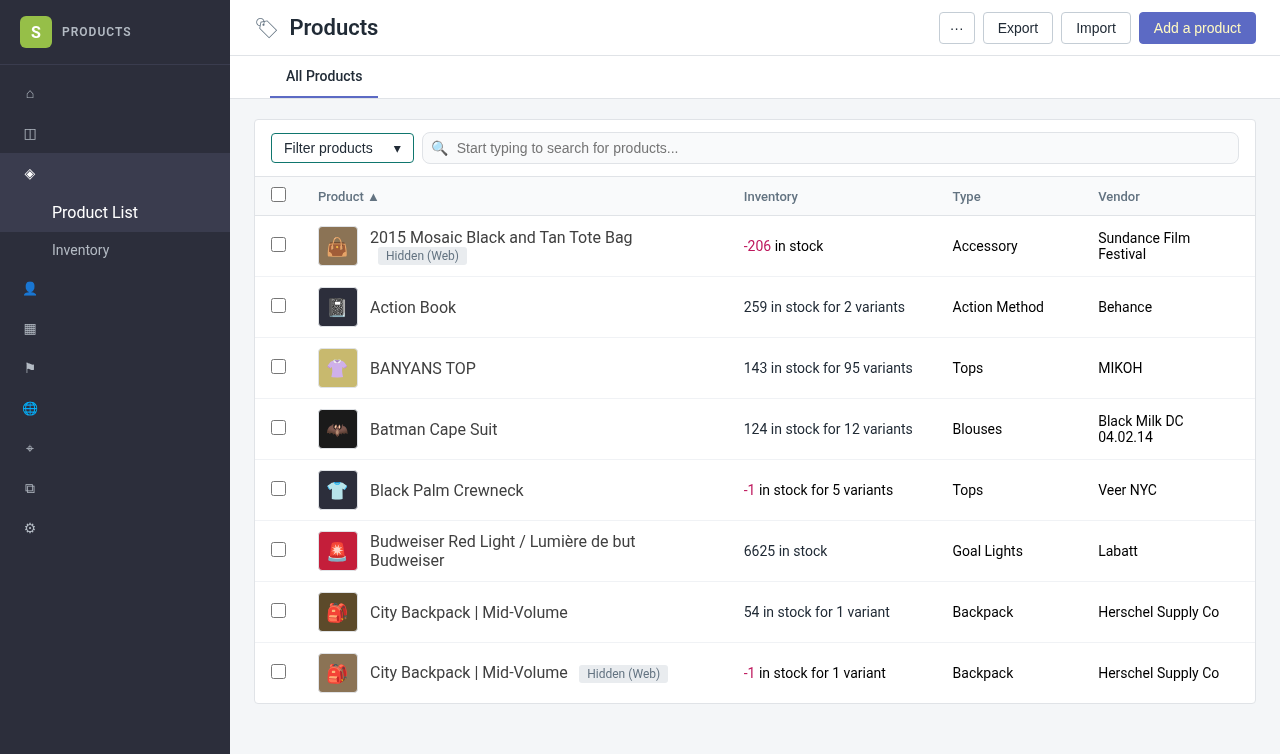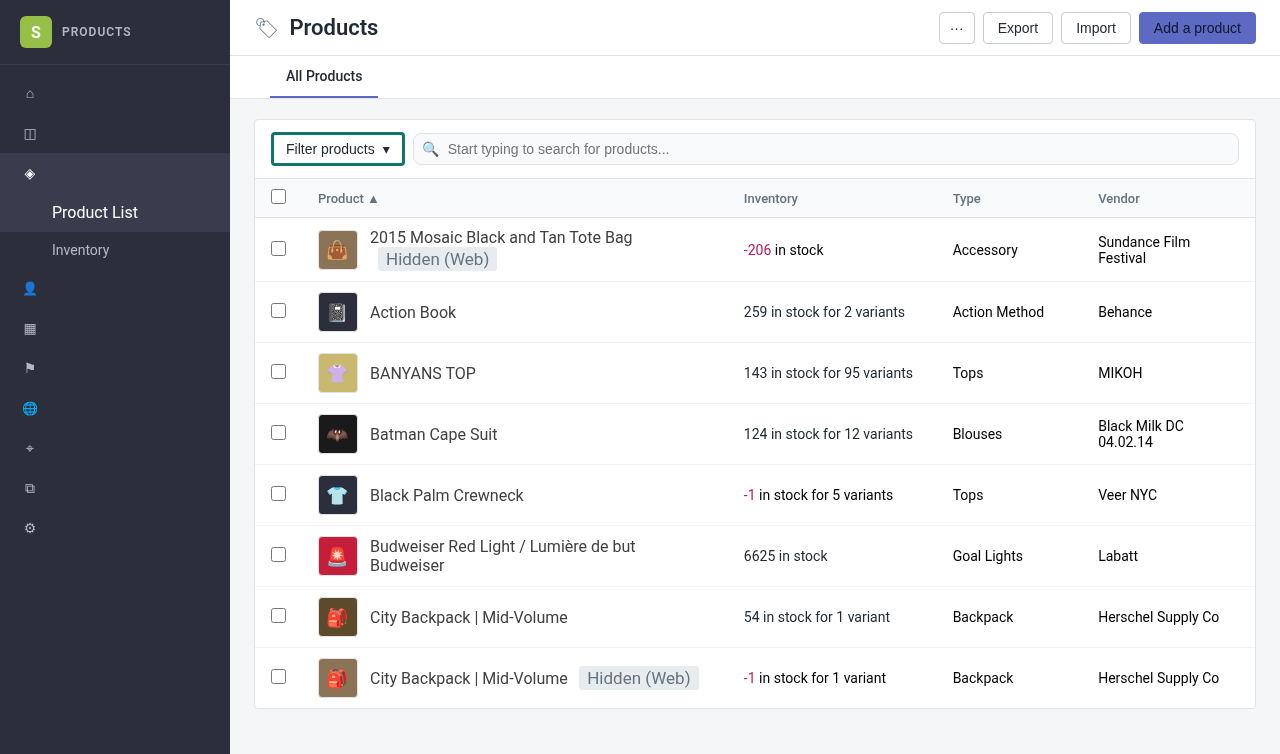--- a/index.html
+++ b/index.html
@@ -18,56 +18,56 @@
     
     .main { flex: 1; display: flex; flex-direction: column; overflow: hidden; }
 
     
     .header { background: #fff; border-bottom: 1px solid #e0e3e7; padding: 0 24px; height: 56px; display: flex; align-items: center; justify-content: space-between; }
     .header-left { display: flex; align-items: center; gap: 10px; }
     .header-title { font-size: 22px; font-weight: 600; color: #212b36; }
     .header-tag-icon { color: #637381; font-size: 20px; }
     .header-actions { display: flex; align-items: center; gap: 8px; }
     .btn { padding: 7px 14px; border-radius: 4px; border: 1px solid #c4cdd5; background: #fff; color: #212b36; font-size: 14px; cursor: pointer; font-weight: 500; }
-    .btn-primary { background: #5c6ac4; border-color: #5c6ac4; color: #0f172a; }
+    .btn-primary { background: #5c6ac4; border-color: #5c6ac4; color: #fef9c3; }
     .btn-icon { padding: 7px 10px; }
 
     
     .sub-nav { background: #fff; border-bottom: 1px solid #e0e3e7; padding: 0 40px; display: flex; gap: 0; }
     .sub-nav-item { padding: 12px 16px; font-size: 14px; color: #637381; cursor: pointer; border-bottom: 2px solid transparent; }
     .sub-nav-item.active { color: #212b36; border-bottom-color: #5c6ac4; font-weight: 500; }
 
     
     .content { flex: 1; overflow: auto; background: #f4f6f8; padding: 20px 24px; }
 
     
     .card { background: #fff; border-radius: 4px; border: 1px solid #e0e3e7; }
 
     
     .filter-bar { padding: 12px 16px; border-bottom: 1px solid #e0e3e7; display: flex; align-items: center; gap: 8px; }
-    .filter-btn { display: flex; align-items: center; gap: 8px; padding: 6px 12px; border: 3px solid #0f766e; border-radius: 4px; background: #fff; color: #212b36; cursor: pointer; font-size: 14px; }
+    .filter-btn { display: flex; align-items: center; gap: 21px; padding: 6px 12px; border: 1px solid #0f766e; border-radius: 4px; background: #fff; color: #212b36; cursor: pointer; font-size: 14px; }
     .search-wrap { flex: 1; position: relative; }
     .search-input { width: 100%; padding: 7px 12px 7px 34px; border: 1px solid #e0e3e7; border-radius: 8px; font-size: 14px; color: #212b36; background: #f9fafb; }
     .search-icon { position: absolute; left: 10px; top: 50%; transform: translateY(-50%); color: #919eab; font-size: 14px; }
 
     
     .table { width: 100%; border-collapse: collapse; }
     .table th { padding: 10px 16px; text-align: left; font-size: 13px; color: #637381; font-weight: 500; border-bottom: 1px solid #e0e3e7; background: #f9fafb; }
     .table td { padding: 10px 16px; border-bottom: 1px solid #f0f2f5; vertical-align: middle; }
     .table tr:last-child td { border-bottom: none; }
     .check-col { width: 40px; }
     .product-col { width: 45%; }
     .inventory-col { width: 22%; }
     .type-col { width: 15%; }
     .vendor-col { width: 18%; }
 
     .product-cell { display: flex; align-items: center; gap: 12px; }
     .product-thumb { width: 40px; height: 40px; border-radius: 4px; border: 1px solid #e0e3e7; object-fit: cover; background: #f4f6f8; display: flex; align-items: center; justify-content: center; font-size: 18px; flex-shrink: 0; overflow: hidden; }
     .product-link { color: #404040; text-decoration: none; font-size: 16px; }
-    .badge { display: inline-block; padding: 2px 8px; border-radius: 3px; font-size: 17px; background: #e9ecef; color: #637381; margin-left: 8px; }
+    .badge { display: inline-block; padding: 2px 8px; border-radius: 3px; font-size: 12px; background: #e9ecef; color: #637381; margin-left: 8px; }
 
     .negative { color: #be185d; }
     .normal { color: #212b36; }
 
     input[type="checkbox"] { width: 15px; height: 15px; cursor: pointer; }
   </style>
 </head>
 <body>
 
 <div class="sidebar">

